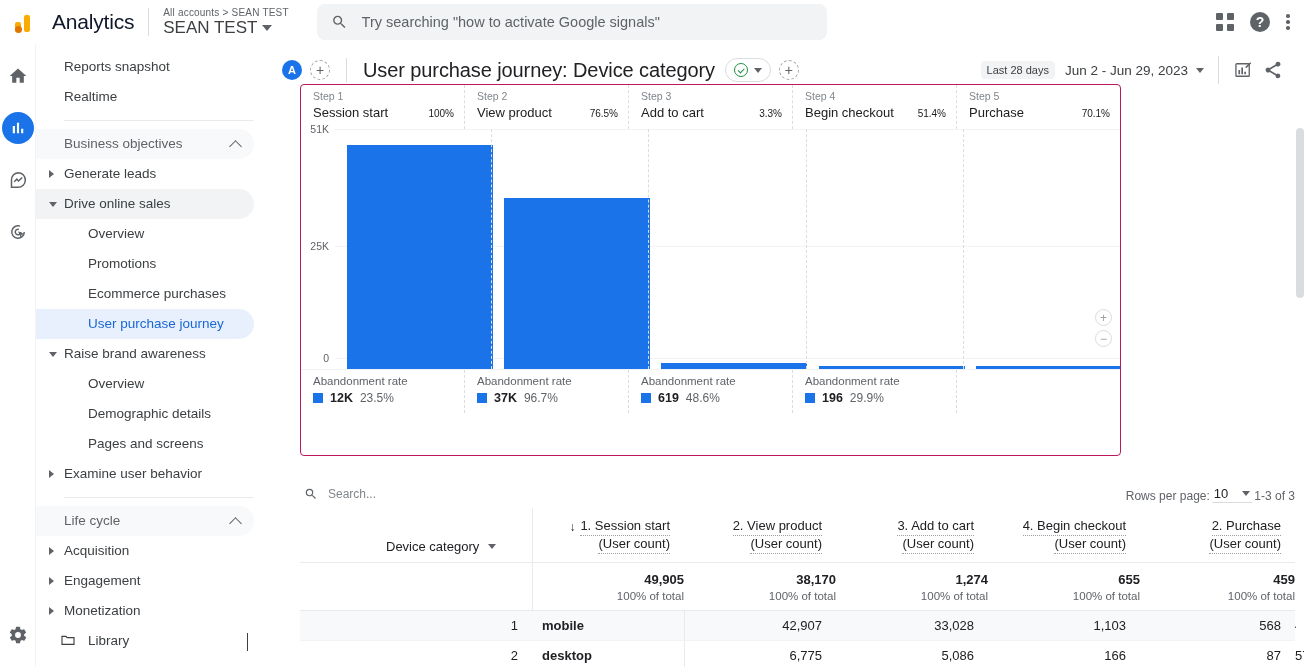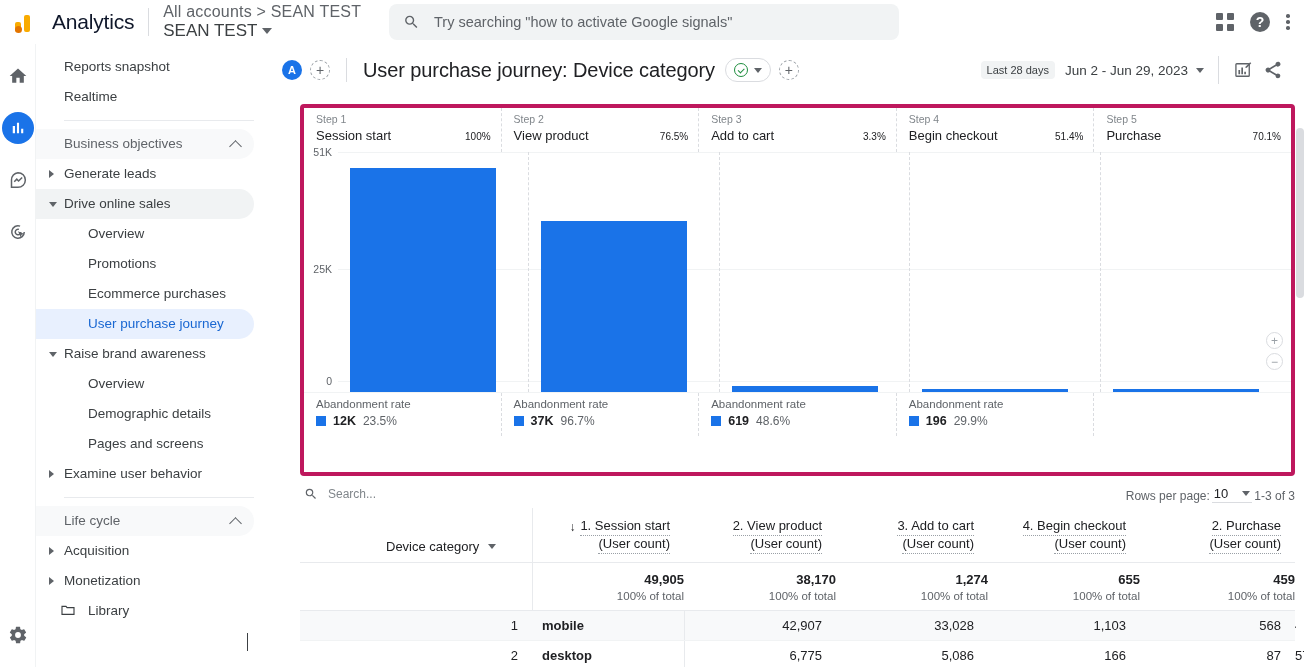--- a/index.html
+++ b/index.html
@@ -17,21 +17,21 @@
     display: flex; align-items: center; background: #fff;
   }
   .ga-logo { width: 30px; height: 26px; margin-left: 14px; position: relative; }
   .ga-logo .b1, .ga-logo .b2, .ga-logo .b3 { position: absolute; bottom: 3px; border-radius: 2px; }
   .ga-logo .b1 { left: 1px; width: 6px; height: 10px; background: #f9ab00; }
   .ga-logo .b2 { left: 10px; width: 6px; height: 17px; background: #f9ab00; }
   .ga-logo .b3 { left: 1px; width: 7px; height: 7px; border-radius: 50%; background: #e37400; bottom: 2px; }
   .brand { font-size: 21px; color: #0f172a; margin-left: 8px; letter-spacing: -0.2px; }
   .sep-v { width: 1px; height: 28px; background: #dadce0; margin: 0 14px; }
   .acct { display: flex; flex-direction: column; justify-content: center; }
-  .acct .crumb { font-size: 16px; color: #5f6368; letter-spacing: .2px; }
+  .acct .crumb { font-size: 10px; color: #5f6368; letter-spacing: .2px; }
   .acct .name { font-size: 17px; color: #3c4043; display: flex; align-items: center; gap: 5px; }
   .caret-d { width: 0; height: 0; border-left: 5px solid transparent; border-right: 5px solid transparent;
              border-top: 6px solid #5f6368; display: inline-block; }
   .searchbox {
     margin-left: 28px; width: 510px; height: 36px; background: #f1f3f4; border-radius: 8px;
     display: flex; align-items: center; padding: 0 14px; gap: 14px; cursor: text;
   }
   .searchbox input {
     border: none; background: transparent; outline: none; font-size: 14.5px;
     color: #5f6368; font-family: "Liberation Sans", sans-serif; width: 100%;
@@ -107,22 +107,22 @@
   .check-green::after { content: ""; position: absolute; left: 3px; top: 4.2px; width: 5px; height: 2.5px;
     border-left: 1.6px solid #1e8e3e; border-bottom: 1.6px solid #1e8e3e; transform: rotate(-45deg); }
   .caret-sm { width: 0; height: 0; border-left: 4px solid transparent; border-right: 4px solid transparent;
               border-top: 5px solid #5f6368; }
   .head-right { margin-left: auto; display: flex; align-items: center; gap: 10px; padding-right: 21px; }
   .pill-28 { background: #f1f3f4; border-radius: 4px; font-size: 11px; color: #3c4043; padding: 3px 6px; }
   .daterange { font-size: 13.5px; color: #3c4043; display: flex; align-items: center; gap: 8px; cursor: pointer; }
 
   
   .chart-card {
-    position: absolute; top: 60px; left: 24px; width: 995px; height: 372px;
-    border: 4px solid #be185d; border-radius: 4px; background: #fff; overflow: hidden;
+    position: absolute; top: 40px; left: 24px; width: 821px; height: 372px;
+    border: 1px solid #be185d; border-radius: 4px; background: #fff; overflow: hidden;
   }
   .steps-row { display: flex; height: 44px; border-bottom: 0px; }
   .step-col { flex: 1; border-left: 1px dashed #dadce0; padding: 5px 10px 0 12px; position: relative; }
   .step-col:first-child { border-left: none; }
   .step-lbl { font-size: 10.5px; color: #80868b; }
   .step-row2 { display: flex; justify-content: space-between; align-items: baseline; margin-top: 3px; }
   .step-name { font-size: 13px; color: #202124; }
   .step-pct { font-size: 10px; color: #202124; }
   .plot-area { position: relative; height: 240px; }
   .yaxis { position: absolute; left: 0; top: 0; width: 34px; height: 240px; }
@@ -310,20 +310,24 @@
           <span class="lbl">Examine user behavior</span>
         </div>
         <div class="nav-div"></div>
         <div class="nav-item lvl0 group">
           <span class="lbl">Life cycle</span>
           <span class="chev-up"></span>
         </div>
         <div class="nav-item lvl1">
           <span class="tri right"></span>
           <span class="lbl">Acquisition</span>
+        </div>
+        <div class="nav-item lvl1">
+          <span class="tri right"></span>
+          <span class="lbl">Engagement</span>
         </div>
         <div class="nav-item lvl1">
           <span class="tri right"></span>
           <span class="lbl">Monetization</span>
         </div>
         <div class="nav-item lvl1 with-ic">
           <span class="folder-ic"><svg width="16" height="16" viewBox="0 0 24 24">
               <path fill="none" stroke="#3c4043" stroke-width="1.7" d="M3 6.5h6l1.6 2H21v10H3z"></path>
             </svg></span>
           <span class="lbl">Library</span>

